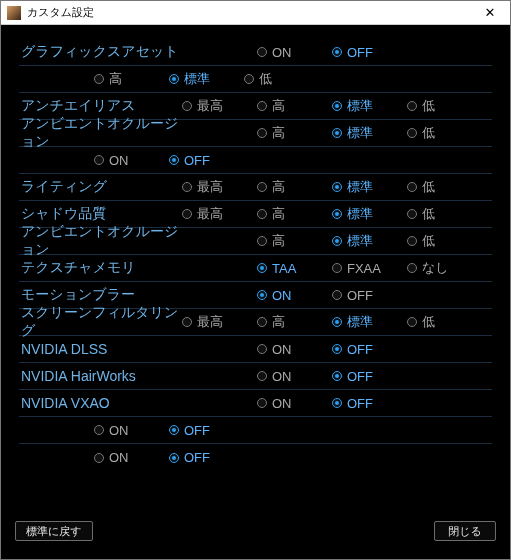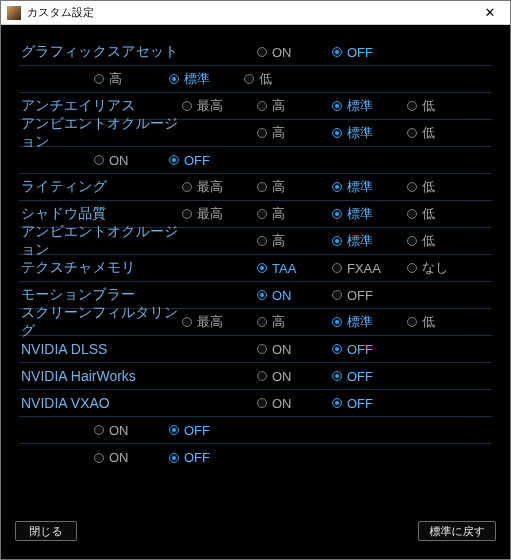--- a/index.html
+++ b/index.html
@@ -375,17 +375,17 @@
             <span class="radio-label">ON</span>
           </div>
           <div class="radio-cell selected">
             <span class="radio-circle"></span>
             <span class="radio-label">OFF</span>
           </div>
           <div class="radio-cell" style="visibility: hidden;"></div>
         </div>
       </div>
     <div class="footer">
+      <div class="btn">標準に戻す</div>
       <div class="btn">閉じる</div>
-      <div class="btn">標準に戻す</div>
     </div>
   </div>
 </div>
 
 </body></html>

